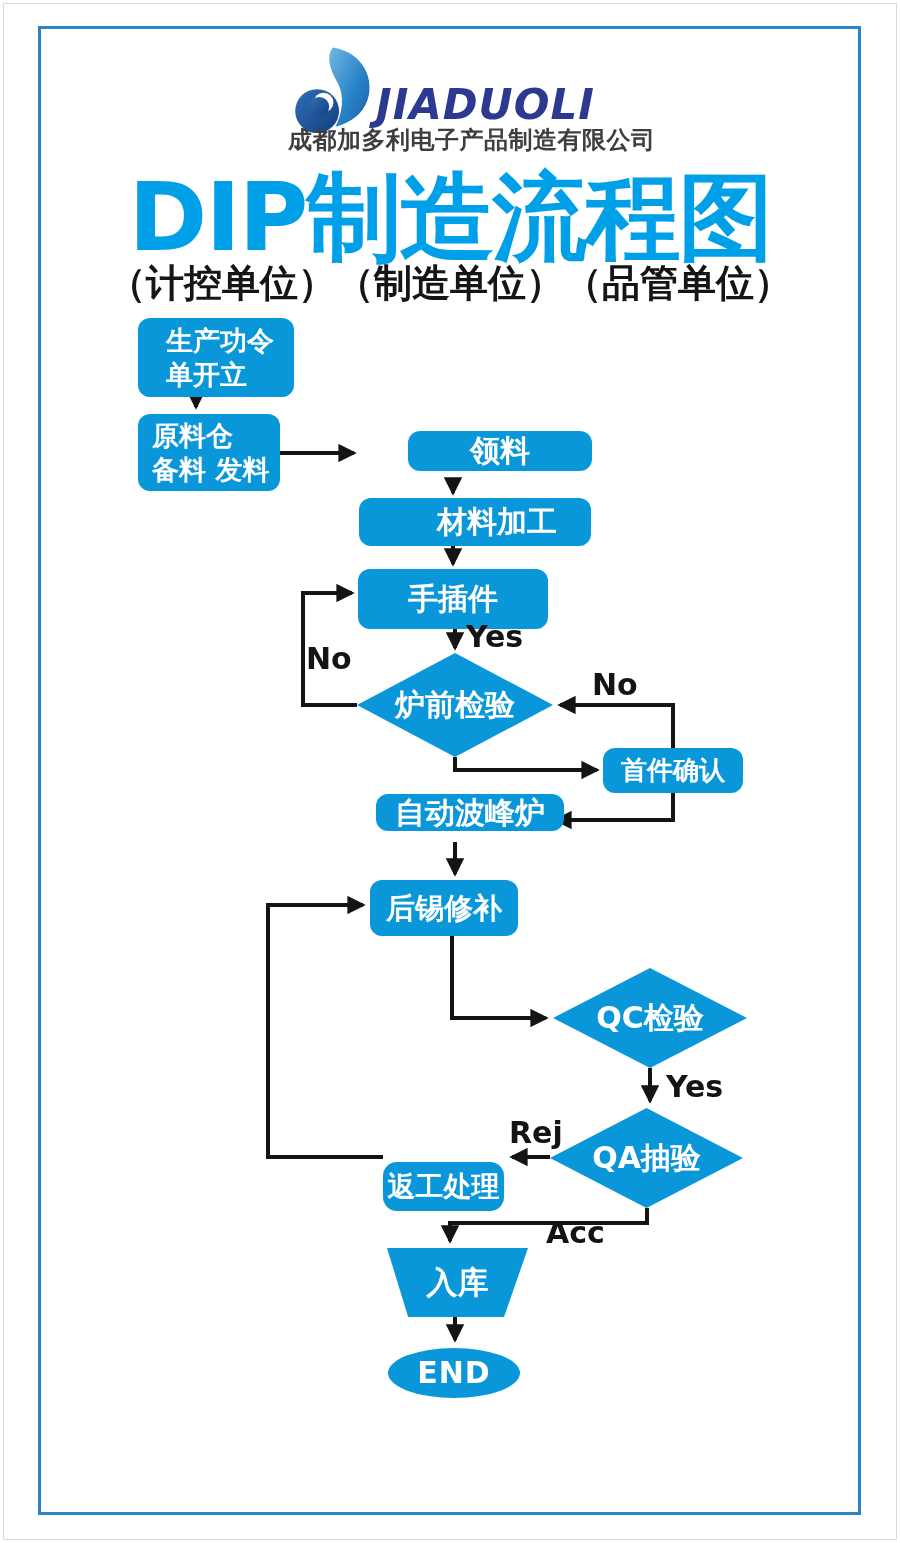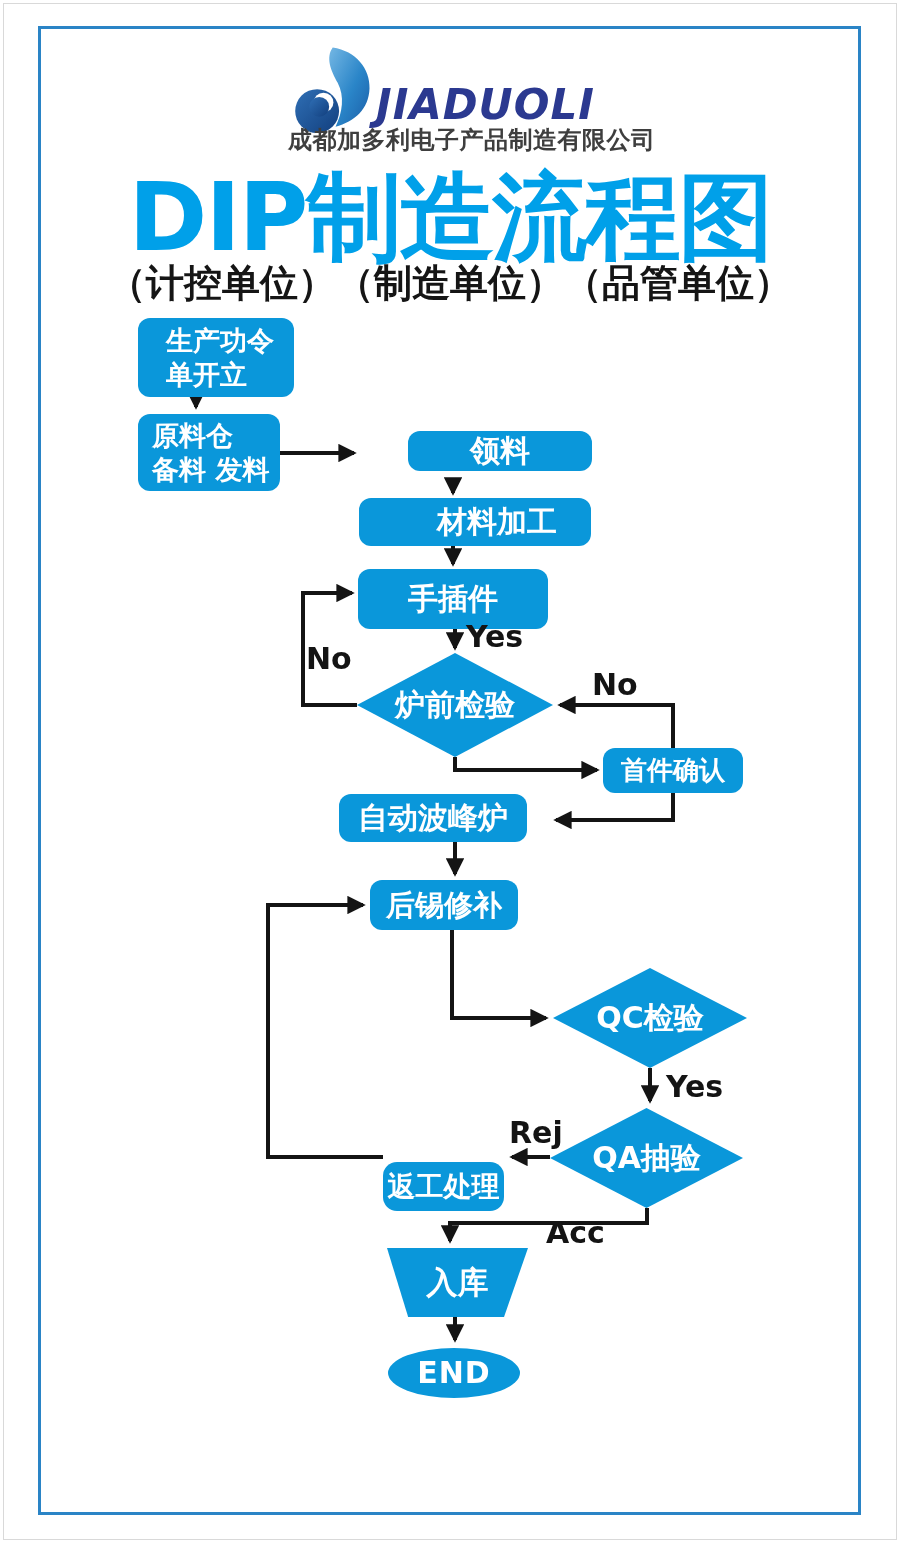--- a/index.html
+++ b/index.html
@@ -32,22 +32,22 @@
   .trap{clip-path:polygon(0 0,100% 0,83% 100%,15% 100%);border-radius:0;}
   .ellipse{border-radius:50%;}
 
   #n-work-order{left:138px;top:318px;width:128px;height:79px;font-size:27px;padding-left:28px;}
   #n-material-prep{left:138px;top:414px;width:128px;height:77px;font-size:27px;}
   #n-pick{left:360px;top:431px;width:184px;height:40px;font-size:30px;margin-left:48px;}
   #n-processing{left:359px;top:498px;width:188px;height:48px;font-size:30px;padding-left:44px;}
   #n-hand-insert{left:358px;top:569px;width:190px;height:60px;font-size:30px;}
   #n-pre-oven{left:357px;top:653px;width:196px;height:104px;font-size:30px;}
   #n-first-article{left:603px;top:748px;width:140px;height:45px;font-size:26px;}
-  #n-wave-oven{left:339px;top:794px;width:188px;height:48px;font-size:30px;}
-  #n-post-repair{left:370px;top:880px;width:148px;height:50px;font-size:29px;}
+  #n-wave-oven{left:376px;top:794px;width:188px;height:37px;font-size:30px;}
+  #n-post-repair{left:370px;top:880px;width:148px;height:56px;font-size:29px;}
   #n-qc{left:553px;top:968px;width:194px;height:100px;font-size:30px;}
   #n-qa{left:550px;top:1108px;width:193px;height:100px;font-size:30px;}
   #n-rework{left:383px;top:1130px;width:121px;height:49px;font-size:28px;border-radius:14px;margin-top:32px;}
   #n-warehouse{left:387px;top:1248px;width:141px;height:69px;font-size:31px;}
   #n-end{left:388px;top:1348px;width:132px;height:50px;font-size:30px;letter-spacing:1px;}
 
   
   .connectors{position:absolute;left:0;top:0;width:900px;height:1543px;pointer-events:none;}
   .connectors polyline,.connectors line{fill:none;stroke:#141414;stroke-width:4;}
 

